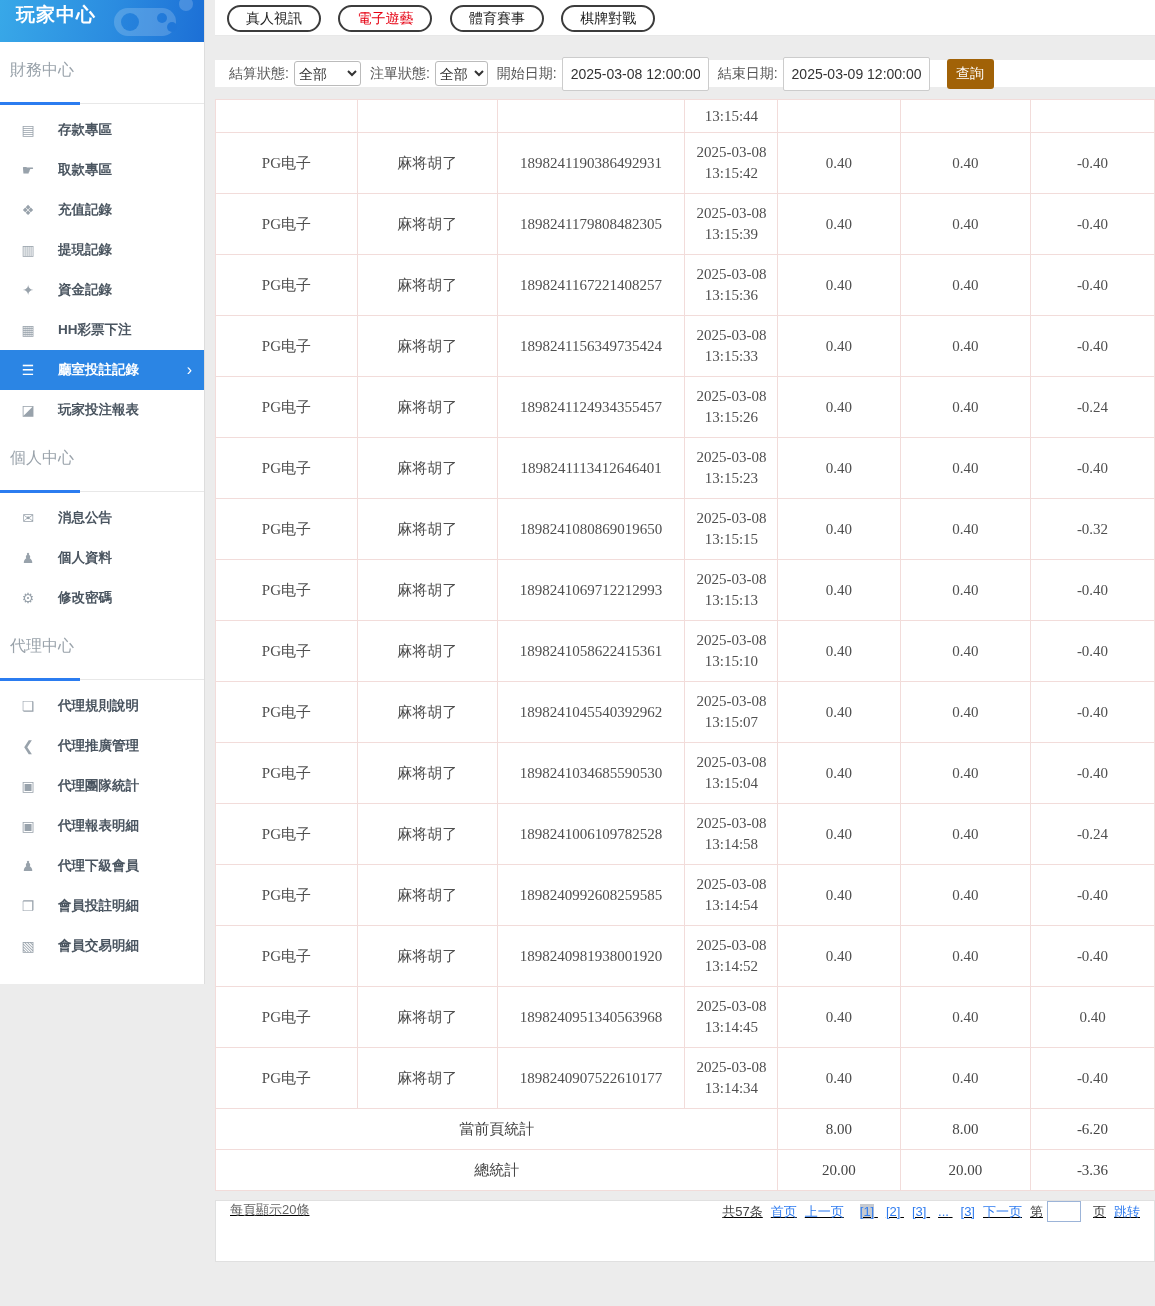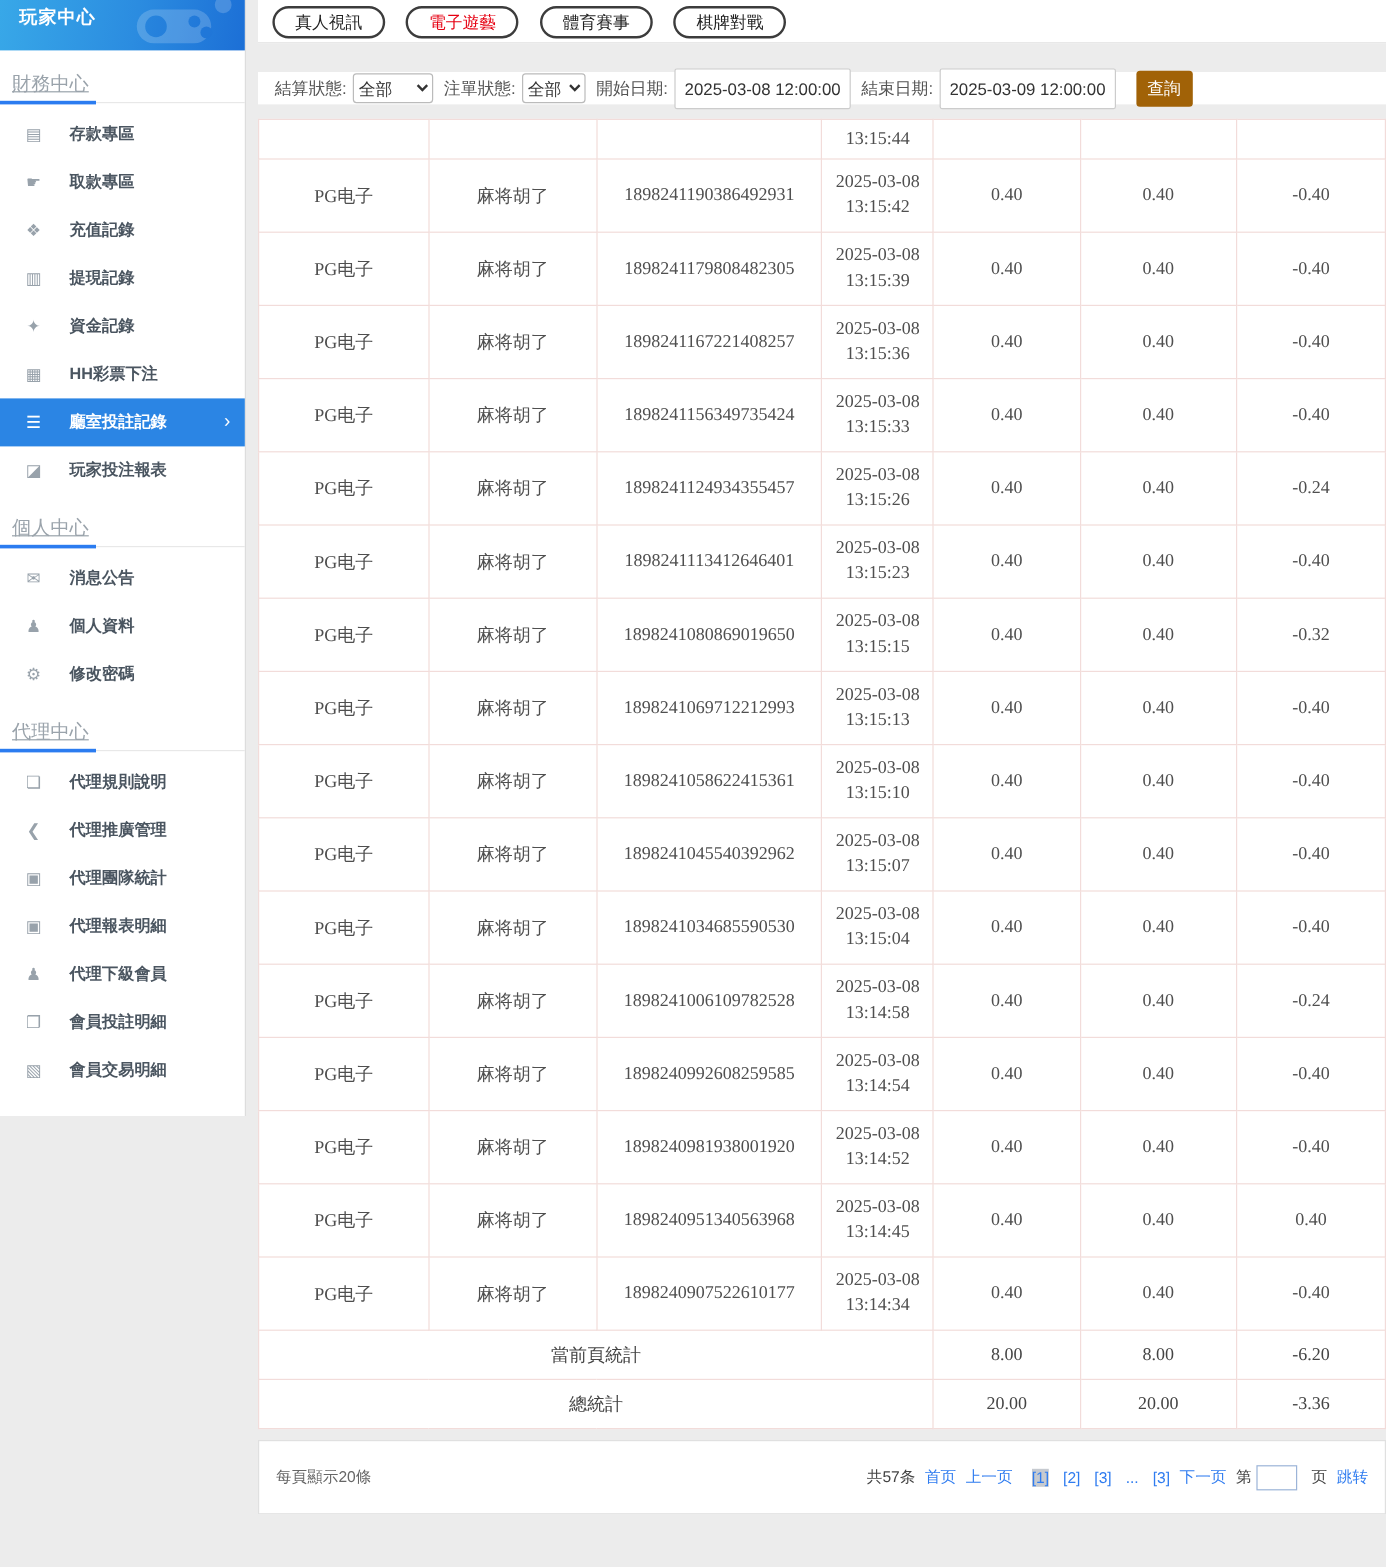--- a/index.html
+++ b/index.html
@@ -4,25 +4,25 @@
 <style>
   * { margin:0; padding:0; box-sizing:border-box; }
   html,body { width:1155px; background:#ececec; font-family:"Liberation Sans","DejaVu Sans",sans-serif; }
   body { height:1306px; overflow:hidden; }
   .layout { display:flex; width:1155px; align-items:flex-start; }
 
   
   .sidebar { width:205px; flex:0 0 205px; }
   .sidebar-inner { background:#fff; border-right:1px solid #ddd; padding-bottom:18px; }
   .side-header { position:relative; height:42px; background:linear-gradient(100deg,#38a8e8 0%,#2b8ce0 55%,#1c6fd6 100%); padding:4px 0 0 16px; overflow:hidden; }
-  .side-header-title { color:#fff; font-size:15px; font-weight:bold; letter-spacing:1px; line-height:22px; }
+  .side-header-title { color:#fff; font-size:19px; font-weight:bold; letter-spacing:1px; line-height:22px; }
   .side-header-sub { color:rgba(255,255,255,.9); font-size:8px; letter-spacing:2px; line-height:10px;margin-top:48px; }
   .gamepad { position:absolute; right:8px; top:-6px; opacity:.18; }
   .side-section { margin-top:10px; }
-  .section-title { position:relative; font-size:16px; color:#9aa3ab; padding:8px 10px 4px 10px; border-bottom:1px solid #e8e8e8;text-decoration:underline; }
+  .section-title { position:relative; font-size:16px; color:#9aa3ab; padding:8px 10px 22px 10px; border-bottom:1px solid #e8e8e8; }
   .section-title::after { content:""; position:absolute; left:0; bottom:-2px; width:80px; height:3px; background:#2b7cf0; }
   .side-items { padding-top:6px; }
   .side-item { display:flex; align-items:center; height:40px; padding:0 12px 0 18px; cursor:pointer; }
   .side-icon { width:20px; font-size:14px; color:#98a2ab; text-align:center; flex:0 0 20px; }
   .side-label { margin-left:20px; font-size:13.5px; color:#4a5560;font-weight:bold; }
   .side-chevron { display:none; margin-left:auto; color:#fff; font-size:16px; }
   .side-chevron::after { content:"›"; }
   .side-item.active { background:#2b85e4; }
   .side-item.active .side-icon, .side-item.active .side-label { color:#fff; }
   .side-item.active .side-chevron { display:inline; }
@@ -43,21 +43,21 @@
 
   .table-card { margin-top:12px; background:#fff; }
   table.records { width:100%; border-collapse:collapse; table-layout:fixed; font-family:"Liberation Serif","DejaVu Serif",serif; }
   table.records td { border:1px solid #f2dcda; text-align:center; font-size:15px; color:#4f4f4f; padding:2px 3px; overflow:hidden; }
   tr.partial-row { height:33px; }
   tr.data-row { height:61px; }
   td .dt { display:block; line-height:21px; }
   tr.total-row { height:41px; }
   tr.total-row td { font-size:15px; color:#444; }
 
-  .pager-card { margin-top:9px; background:#fff; border:1px solid #e0e0e0; height:62px; display:flex; align-items:center; justify-content:space-between; padding:0 14px; }
+  .pager-card { margin-top:9px; background:#fff; border:1px solid #e0e0e0; height:62px; display:flex; align-items:flex-start; justify-content:space-between; padding:0 14px;text-decoration:underline; }
   .per-page { font-size:13px; color:#666; }
   .pager-right { display:flex; align-items:center; font-size:13px; color:#444; }
   .pager-right > * { margin-left:8px; }
   .page-link { color:#2f7cf0; text-decoration:none; cursor:pointer; }
   .page-link.current { background:#c6cad0; }
   .jump-input { width:34px; height:21px; border:1px solid #9cb4d8; margin:0 4px; }
   .jump-txt { color:#444; }
 </style>
 </head>
 <body>

